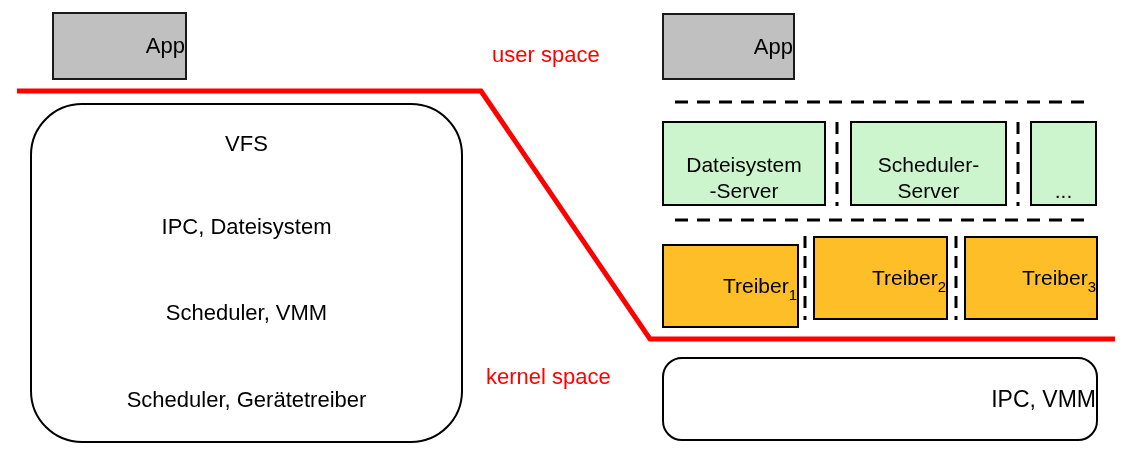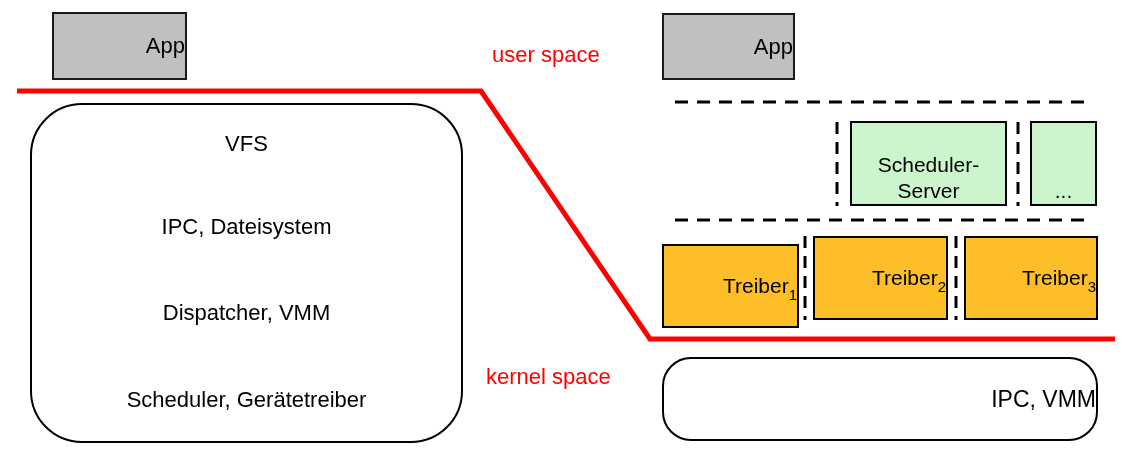--- a/index.html
+++ b/index.html
@@ -63,21 +63,21 @@
   }
   .driver-box sub {
     font-size: 15px;
     line-height: 0;
     position: relative;
     top: 2px;
   }
   .kernel-box {
     background: #ffffff;
     border: 2px solid #000;
-    border-radius: 29px;
+    border-radius: 20px;
     font-size: 23px;
   }
   .space-label {
     position: absolute;
     color: var(--red, #ff0000);
     font-size: 22px;
     white-space: nowrap;
     text-align: right;
   }
   .redline {
@@ -128,33 +128,37 @@
 
   <div class="box mono-box" style="left:30px; top:103px; width:433px; height:340px;"></div>
 
   <div class="layer-row" style="top:103px; height:82px;">
     <span>VFS</span>
   </div>
   <div class="layer-row" style="top:185px; height:84px;">
     <span>IPC, Dateisystem</span>
   </div>
   <div class="layer-row" style="top:269px; height:87px;">
-    <span>Dispatcher, VMM</span>
+    <span>Scheduler, VMM</span>
   </div>
   <div class="layer-row" style="top:356px; height:87px;">
     <span>Scheduler, Gerätetreiber</span>
   </div>
 
   <div class="space-label" style="left:492px; top:42px;">user space</div>
   <div class="space-label" style="left:486px; top:364px;">kernel space</div>
 
   <div class="box app-box" style="left:662px; top:13px; width:133px; height:67px;">
     <span>App</span>
   </div>
 
+  <div class="box server-box" style="left:662px; top:121px; width:164px; height:85px;">
+    <span>Dateisystem</span>
+    <span>-Server</span>
+  </div>
   <div class="box server-box" style="left:850px; top:121px; width:157px; height:85px;">
     <span>Scheduler-</span>
     <span>Server</span>
   </div>
   <div class="box server-box" style="left:1030px; top:121px; width:67px; height:85px;">
     <span>...</span>
   </div>
 
   <div class="box driver-box" style="left:662px; top:236px; width:137px; height:84px;margin-top:8px;">
     <span><span>Treiber</span><sub>1</sub></span>

